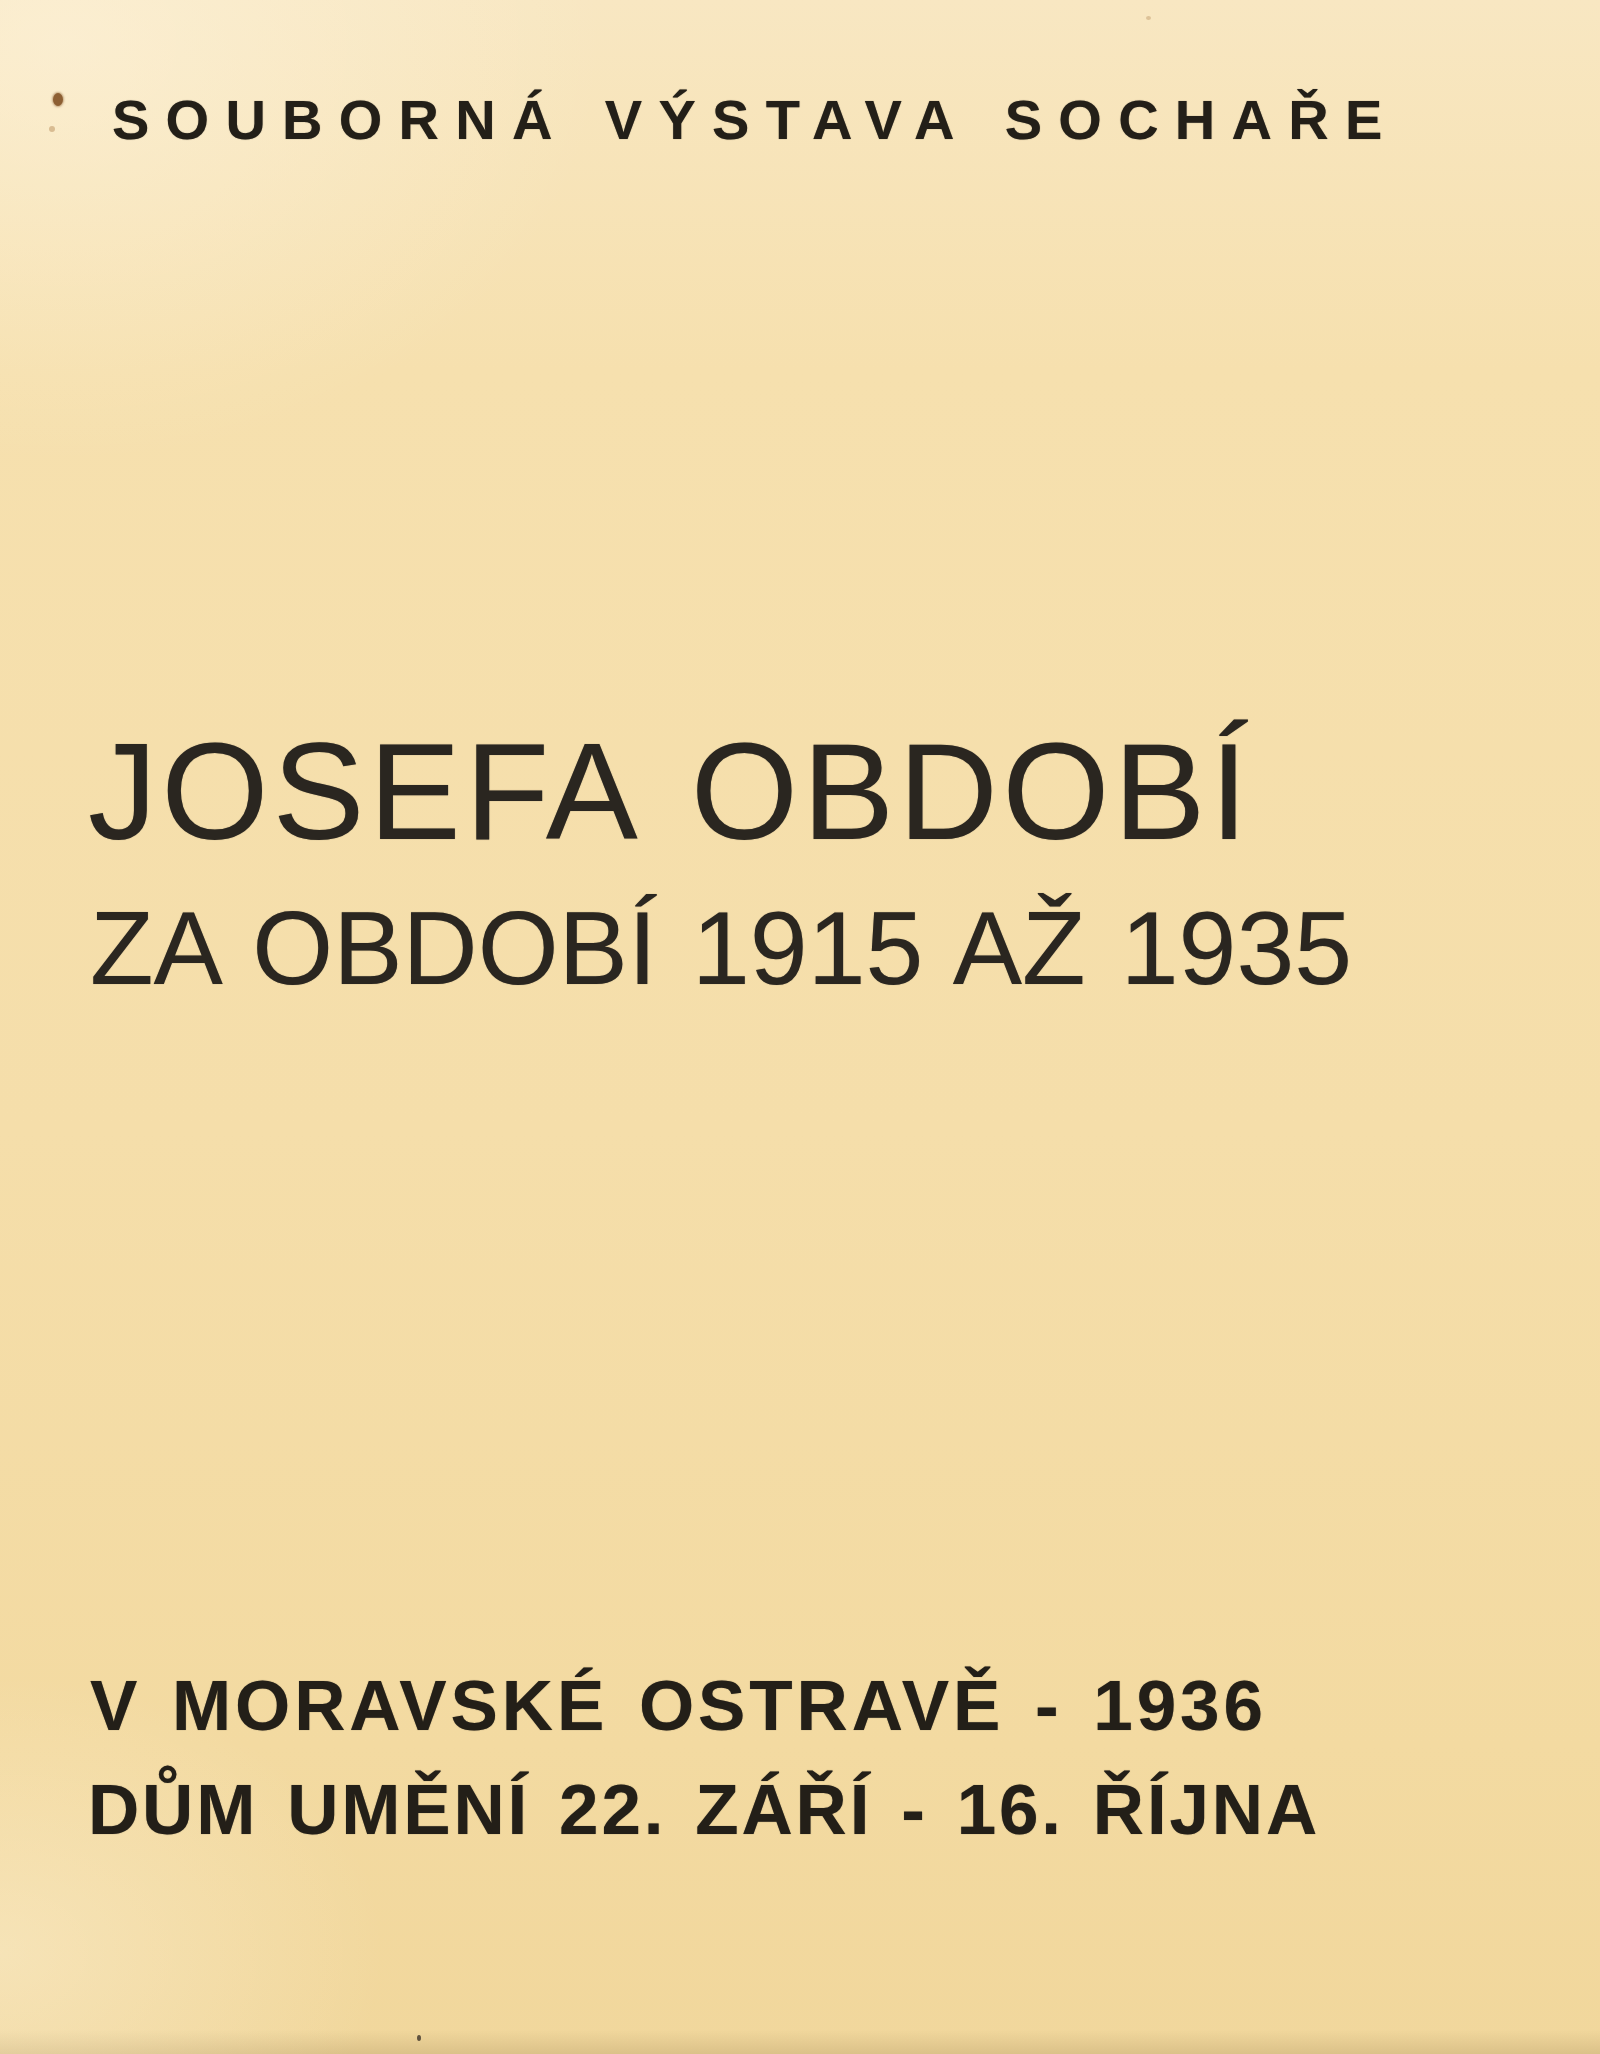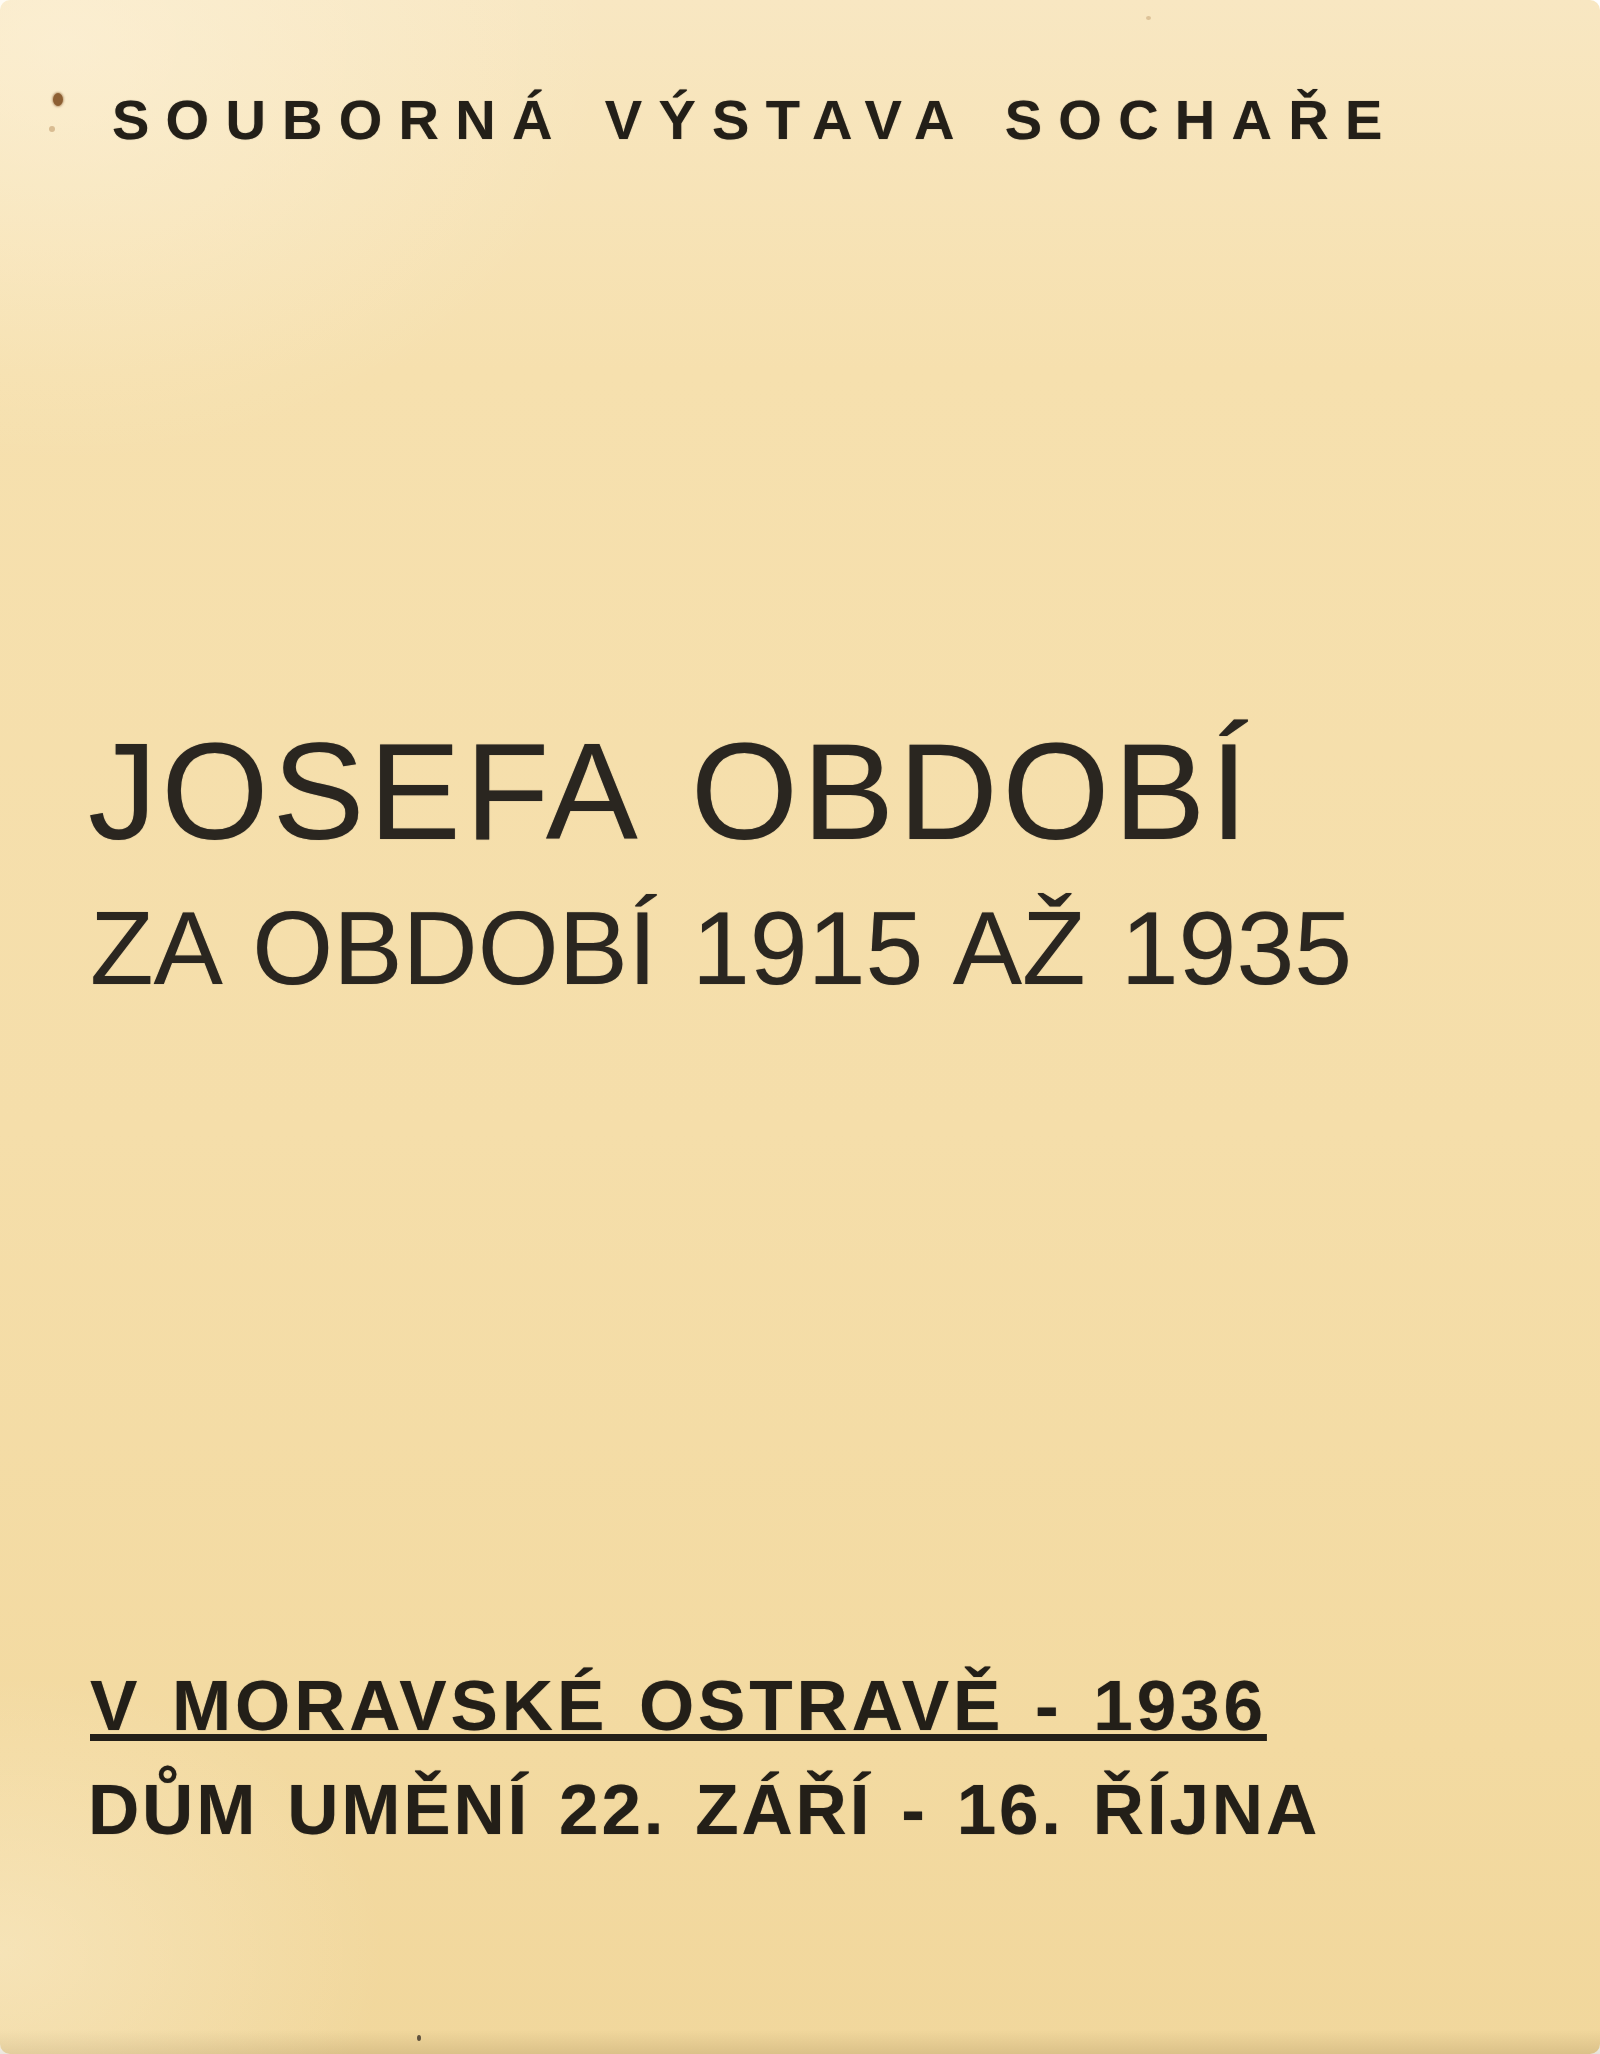--- a/index.html
+++ b/index.html
@@ -10,21 +10,20 @@
     width: 1600px;
     height: 2054px;
     overflow: hidden;
     font-family: "Liberation Sans", sans-serif;
   }
   .paper {
     position: relative;
     width: 1600px;
     height: 2054px;
     background: linear-gradient(180deg, #f8e7c2 0%, #f6e0ae 18%, #f5deaa 55%, #f3daa1 85%, #f1d79c 100%);
-    border-radius: 10px;
   }
   
   .paper::before {
     content: "";
     position: absolute;
     inset: 0;
     pointer-events: none;
     background:
       radial-gradient(900px 700px at 4% 2%, rgba(255,247,228,0.45), rgba(255,247,228,0) 60%),
       radial-gradient(700px 500px at 0% 95%, rgba(255,248,230,0.35), rgba(255,248,230,0) 55%),
@@ -65,21 +64,20 @@
     color: #2a2620;
     text-shadow: 0 0 1px rgba(42,38,32,0.45);
   }
   .footer-line-1 {
     left: 90px;
     top: 1670px;
     font-size: 71px;
     font-weight: 700;
     letter-spacing: 0.055em;
     word-spacing: 0.10em;
-    text-decoration: underline;
   }
   .footer-line-2 {
     left: 88px;
     top: 1774px;
     font-size: 71px;
     font-weight: 700;
     letter-spacing: 0.04em;
     word-spacing: 0.09em;
   }
   .speck {

